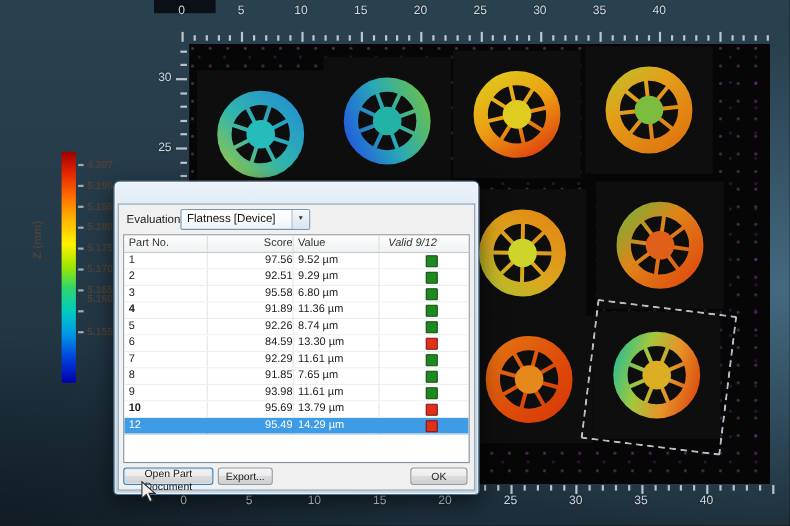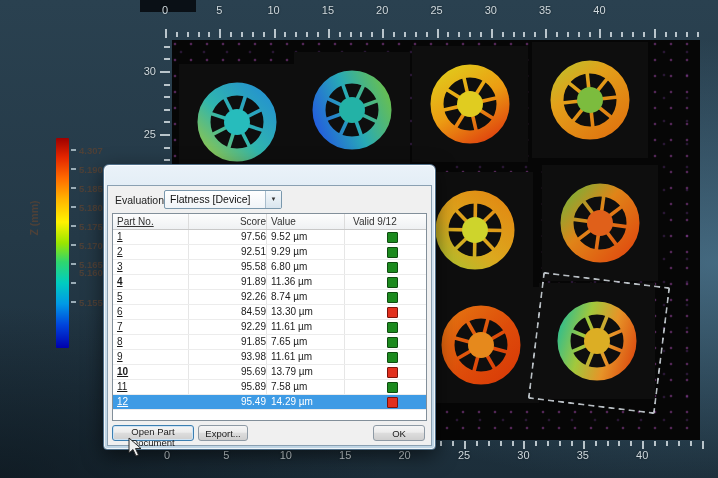--- a/index.html
+++ b/index.html
@@ -81,22 +81,22 @@
   #results-table{
     position:absolute;left:4px;top:27px;width:315px;height:208px;
     background:#fff;border:1px solid #828f9a;box-sizing:border-box;overflow:hidden;
   }
   .thead{display:flex;height:15px;background:linear-gradient(180deg,#fdfdfd,#eff1f3);border-bottom:1px solid #c8c8c8;}
   .thead .cell{font-size:10px;color:#333;border-right:1px solid #dcdcdc;}
   .trow{display:flex;height:14px;border-bottom:1px solid #ececec;background:#fff;}
   .trow .cell{font-size:10px;color:#1a1a1a;border-right:1px solid #e6e6e6;}
   .cell{box-sizing:border-box;padding-left:4px;line-height:14px;overflow:hidden;white-space:nowrap;}
   .thead .cell{line-height:15px;}
-  .c0{width:76px;text-decoration:underline;}.c1{width:78px;text-align:right;}.c2{width:78px;}.c3{flex:1;border-right:none !important;padding-left:0;}
-  .thead .c3{padding-left:8px;}
+  .c0{width:76px;}.c1{width:78px;text-align:right;}.c2{width:78px;}.c3{flex:1;border-right:none !important;padding-left:0;}
+  .thead .c3{padding-left:8px;font-style:italic;}
   .trow.sel{background:#3e9be5;}
   .trow.sel .cell{color:#fff;border-right-color:#3e9be5;}
   .trow .bold{font-weight:bold;}
   .status{display:inline-block;width:9px;height:9px;margin-left:42px;margin-top:2px;border-radius:1px;}
   .status.ok{background:#1c8a1e;border:1px solid #0e4c10;}
   .status.bad{background:#e12f1d;border:1px solid #7c130c;}
   .w7btn{
     position:absolute;height:16px;font-family:"Liberation Sans",sans-serif;font-size:9.5px;color:#1a1a1a;
     background:linear-gradient(180deg,#f5f5f5 0%,#ececec 45%,#dddddd 50%,#cfcfcf 100%);
     border:1px solid #8e9aa5;border-radius:3px;padding:0 2px;cursor:pointer;
@@ -503,26 +503,20 @@
               <div class="cell c1">93.98</div>
               <div class="cell c2">11.61 µm</div>
               <div class="cell c3"><span class="status ok"></span></div>
             </div>
             <div class="trow">
               <div class="cell c0 bold">10</div>
               <div class="cell c1">95.69</div>
               <div class="cell c2">13.79 µm</div>
               <div class="cell c3"><span class="status bad"></span></div>
             </div>
-            <div class="trow">
-              <div class="cell c0">11</div>
-              <div class="cell c1">95.89</div>
-              <div class="cell c2">7.58 µm</div>
-              <div class="cell c3"><span class="status ok"></span></div>
-            </div>
             <div class="trow sel">
               <div class="cell c0">12</div>
               <div class="cell c1">95.49</div>
               <div class="cell c2">14.29 µm</div>
               <div class="cell c3"><span class="status bad"></span></div>
             </div>
           </div>
       </div>
       <button class="w7btn" id="open-part-document-button">Open Part Document</button>
       <button class="w7btn" id="export-button">Export...</button>

